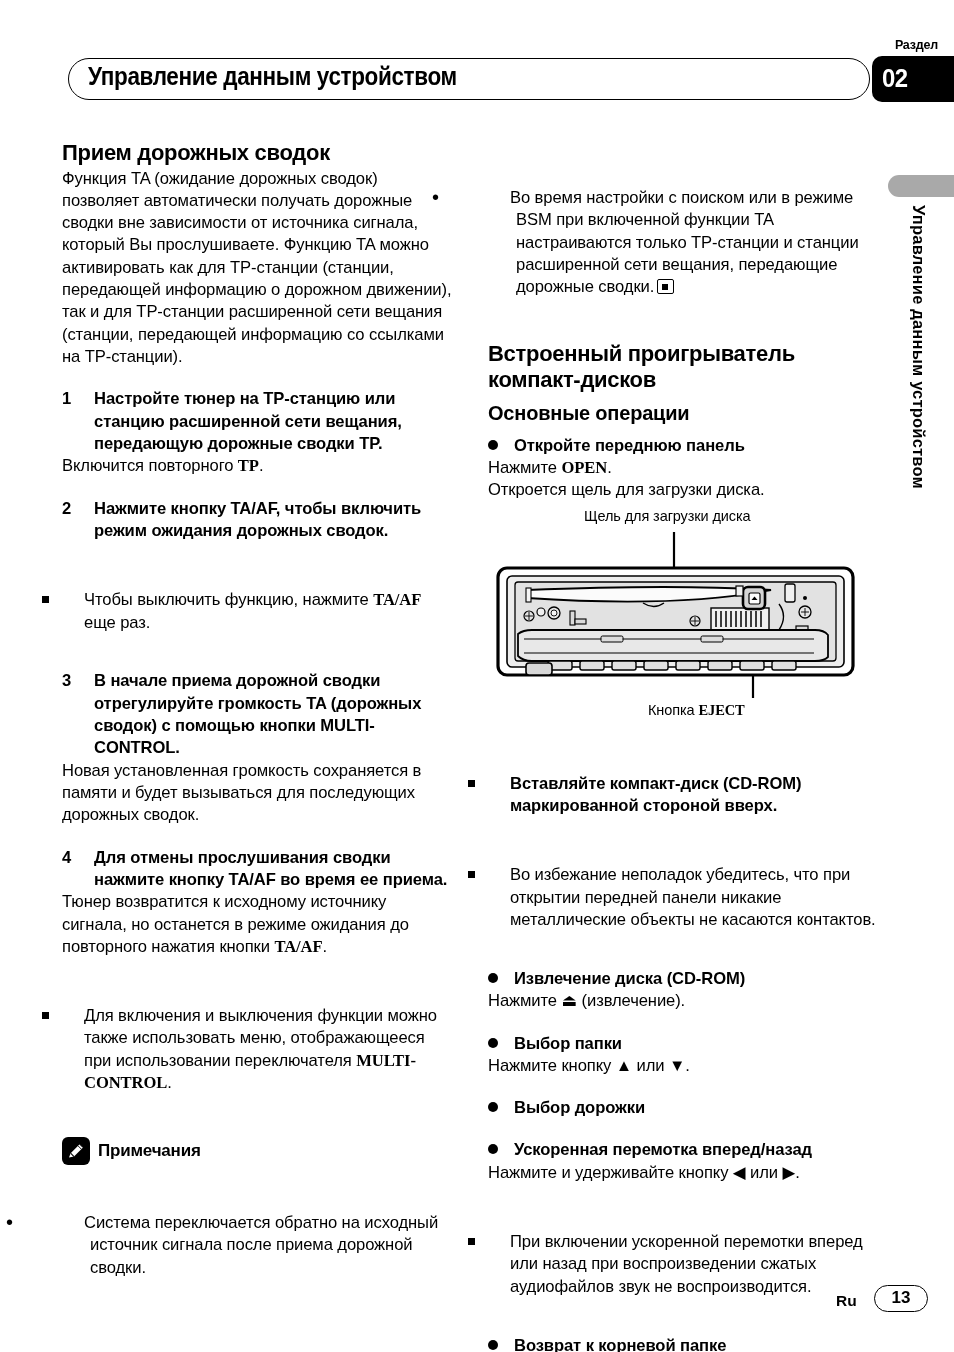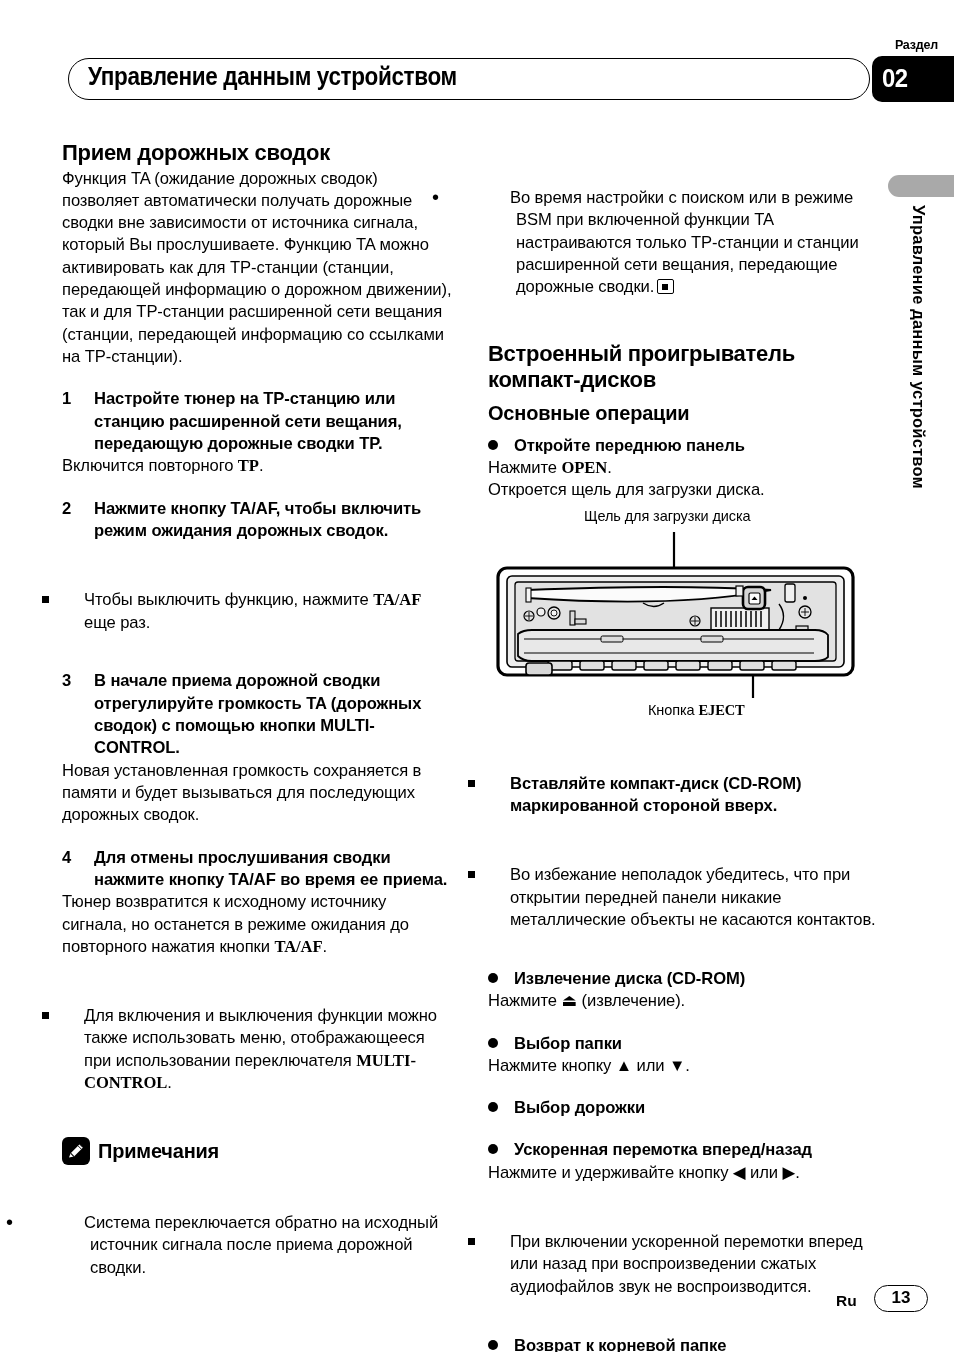--- a/index.html
+++ b/index.html
@@ -233,21 +233,21 @@
   .note-icon {
     width: 28px;
     height: 28px;
     border-radius: 6px;
     background: #000;
     position: relative;
     flex: none;
   }
   .note-icon svg { position: absolute; left: 4px; top: 4px; }
   .note-title {
-    font-size: 20px;
+    font-size: 17px;
     font-weight: bold;
     letter-spacing: -0.2px;
   }
 
   
   #figure {
     position: relative;
     width: 392px;
     height: 218px;
     margin-top: 6px;

